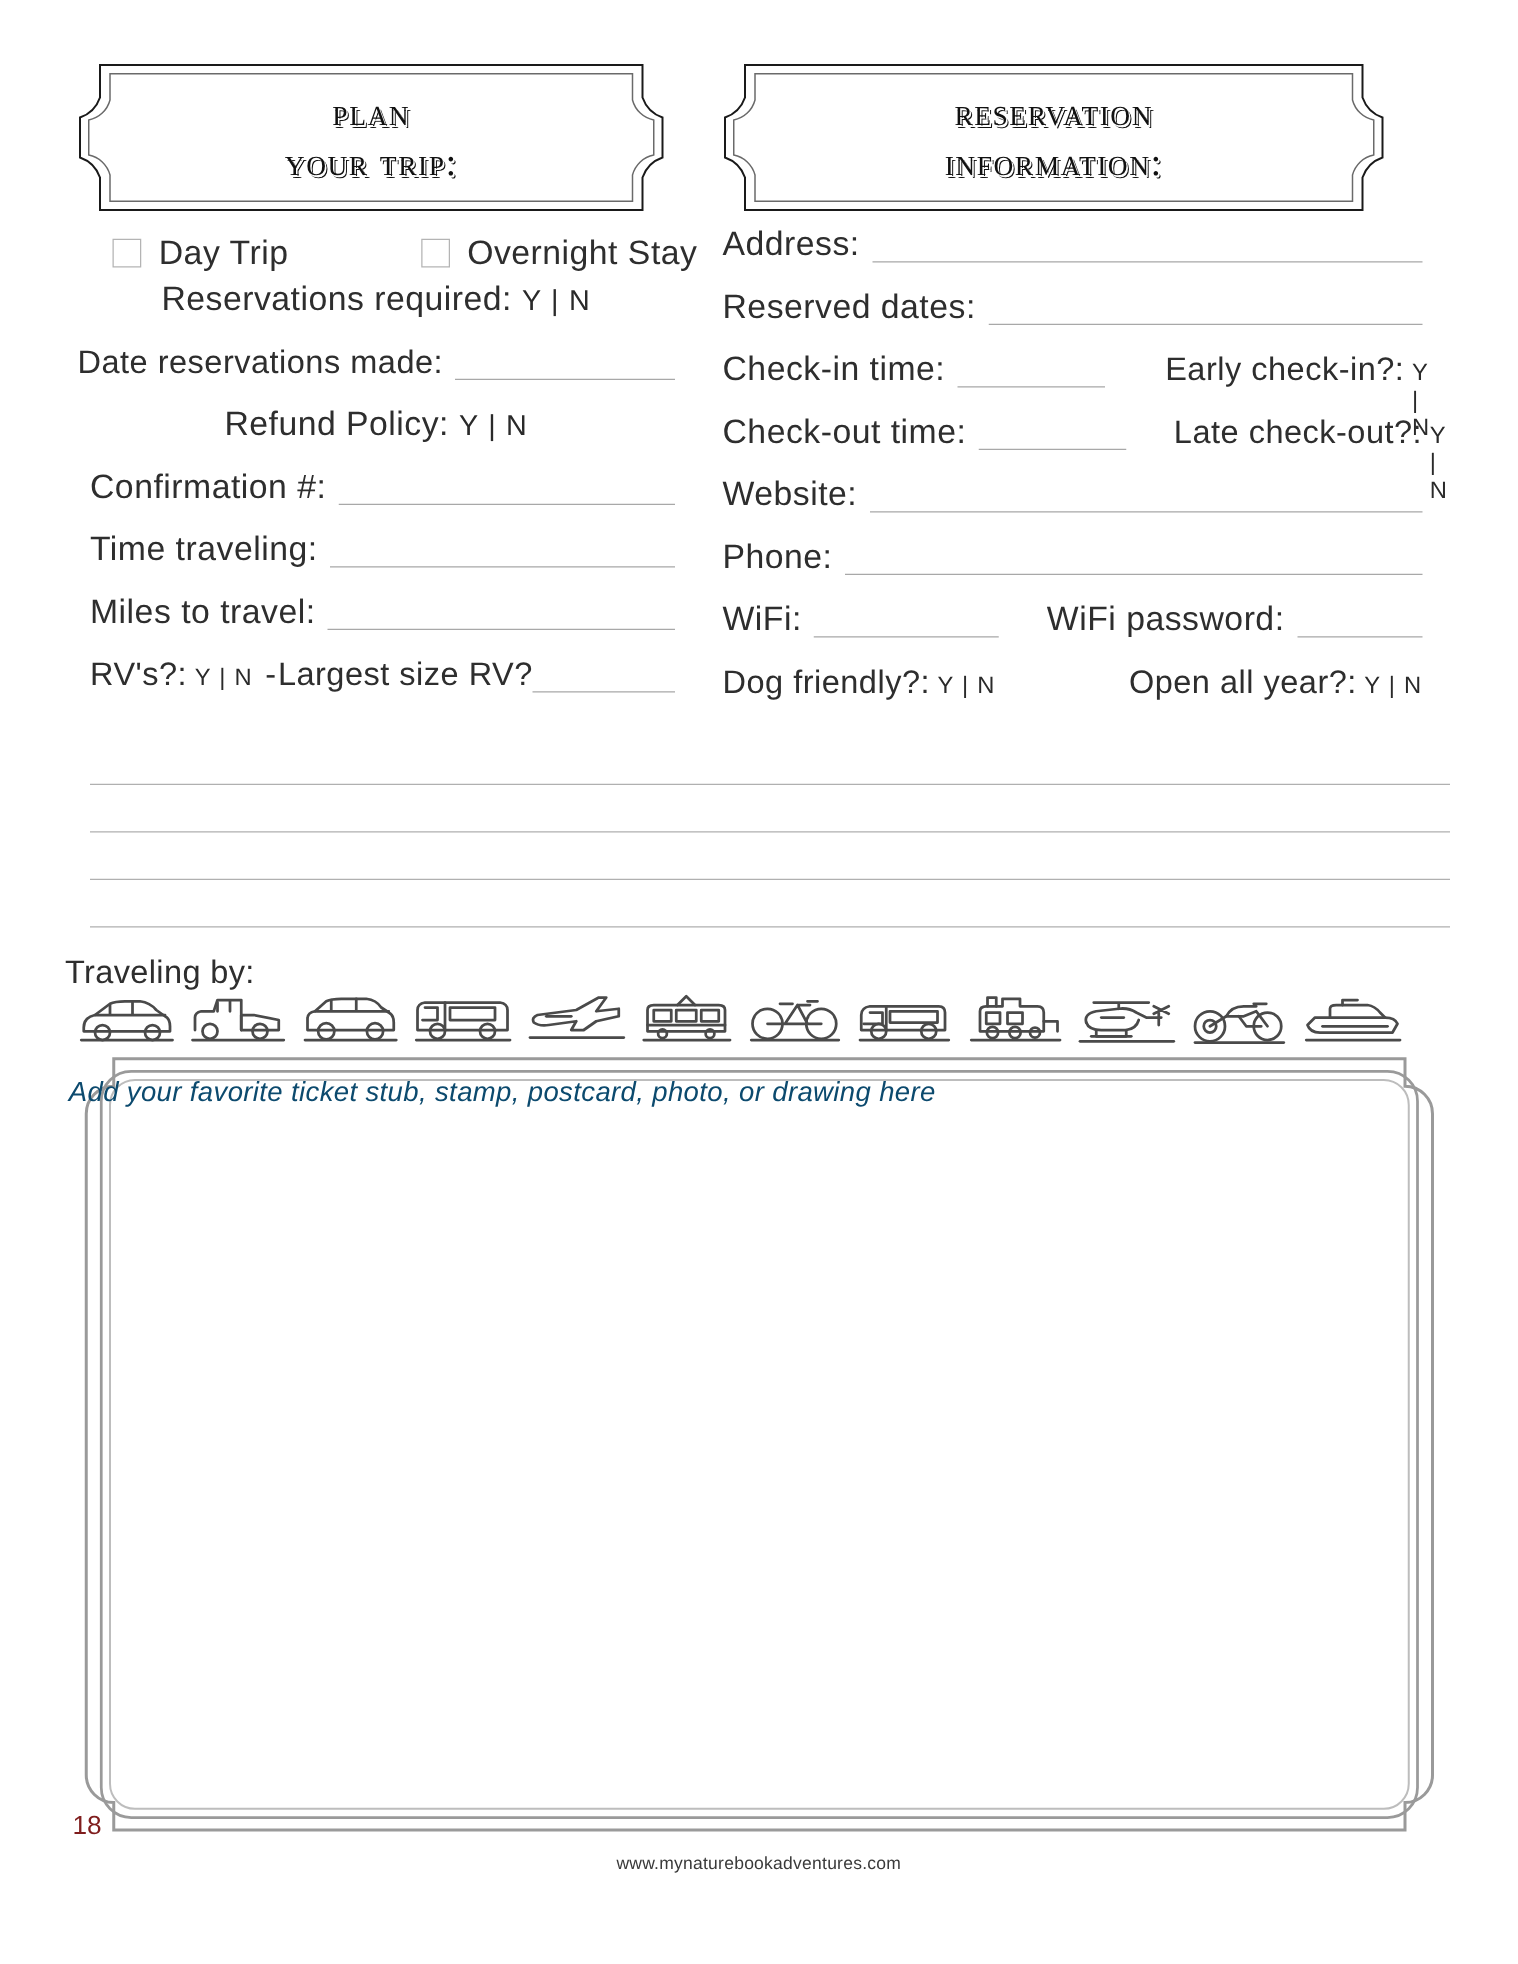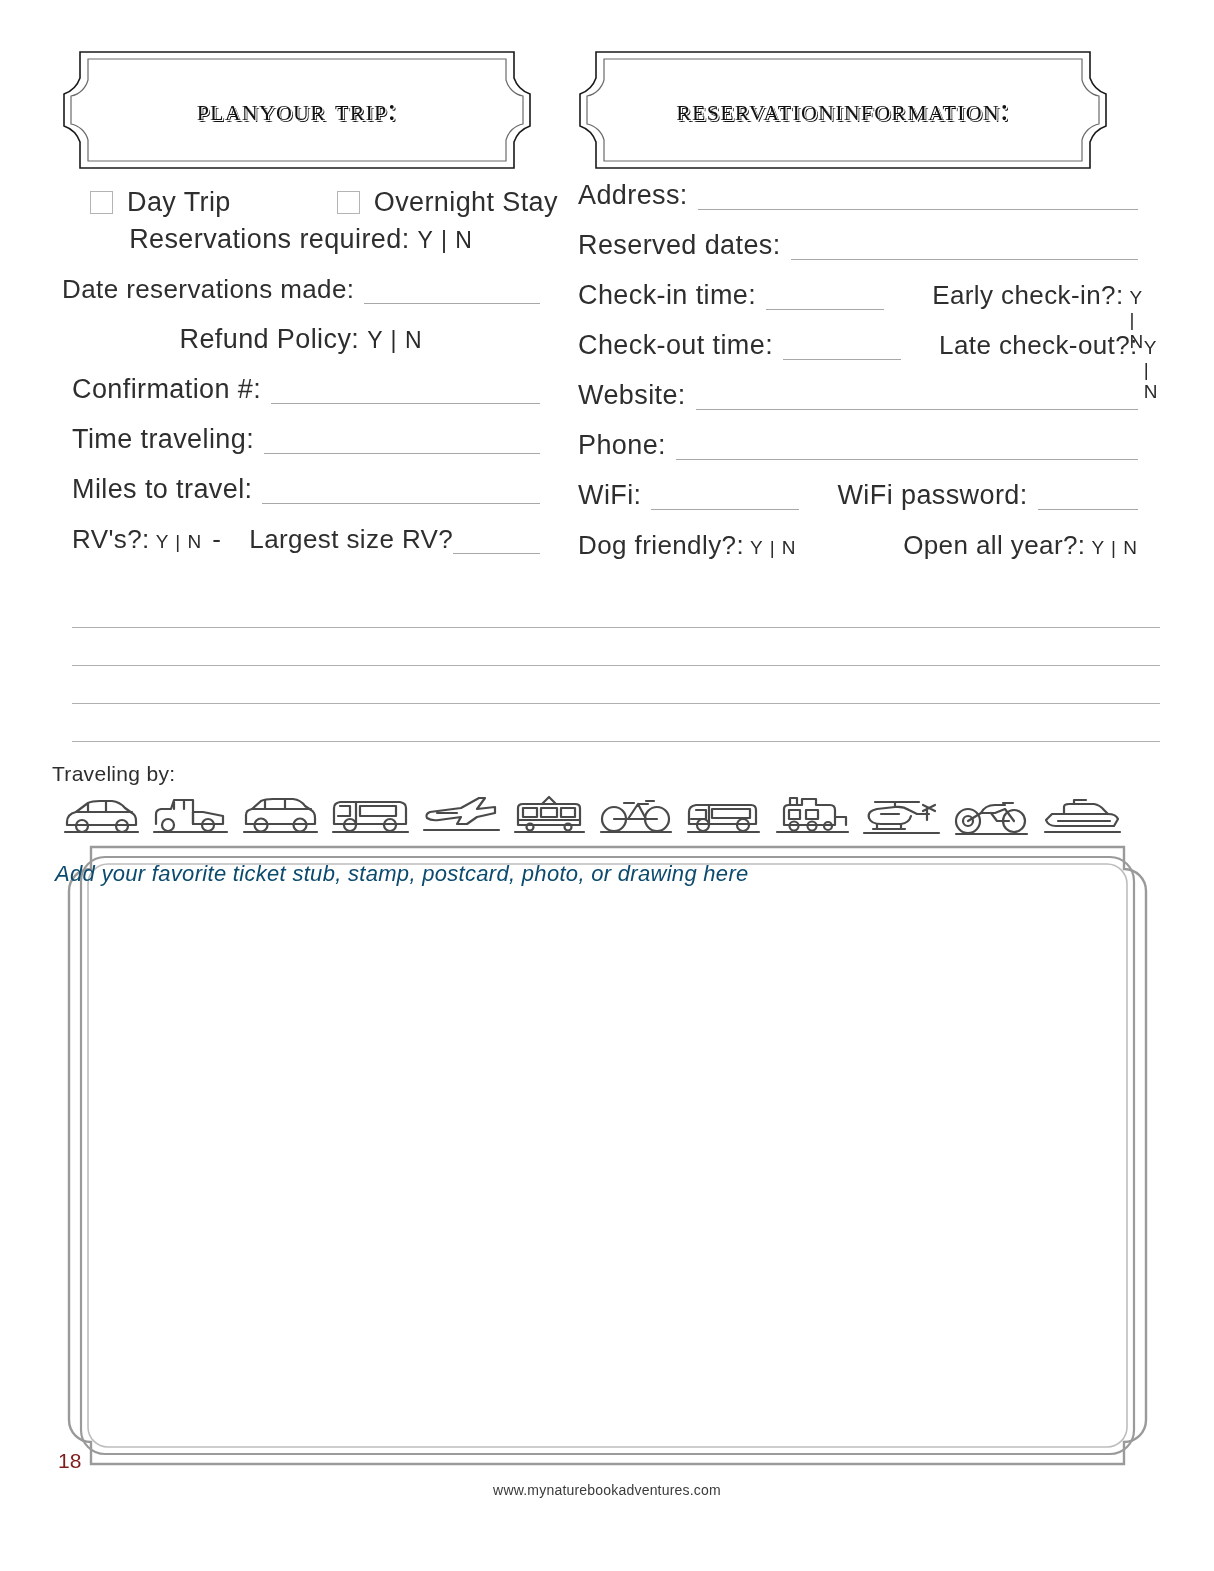--- a/index.html
+++ b/index.html
@@ -32,21 +32,21 @@
   }
   .banner.left  { left: 62px;  width: 470px; }
   .banner.right { left: 578px; width: 530px; }
 
   .banner svg { position: absolute; inset: 0; width: 100%; height: 100%; }
 
   .banner-text {
     position: absolute;
     inset: 0;
     display: flex;
-    flex-direction: row;
+    flex-direction: column;
     align-items: center;
     justify-content: center;
     font-family: "Liberation Serif", serif;
     font-size: 31px;
     letter-spacing: 1.2px;
     line-height: 1.30;
     color: #111;
     text-align: center;
     font-variant: small-caps;
     text-transform: lowercase;
@@ -126,21 +126,21 @@
   .act-line {
     height: 38px;
     border-bottom: 1.6px solid #b0b0b0;
   }
 
   
   .travel-label {
     position: absolute;
     left: 52px;
     top: 762px;
-    font-size: 21px;
+    font-size: 26px;
     font-weight: 300;
     letter-spacing: 0.3px;
     color: #2e2e2e;
   }
   .icons {
     position: absolute;
     left: 62px;
     top: 793px;
     width: 1060px;
     display: flex;
@@ -254,21 +254,21 @@
 
     <div class="frow" style="padding-left:10px">
       <span class="lbl">Miles to travel:</span>
       <span class="rule"></span>
     </div>
 
     <div class="frow" style="padding-left:10px">
       <span class="lbl sm">RV's?:</span>
       <span class="yn sm" style="margin-left:6px">Y | N</span>
       <span class="lbl sm" style="margin-left:10px">-</span>
-      <span class="lbl sm" style="margin-left:28px">Largest size RV?</span>
+      <span class="lbl sm" style="margin-left:1px">Largest size RV?</span>
       <span class="rule" style="margin-left:0"></span>
     </div>
   </div>
 
   <div class="col right">
 
     <div class="frow">
       <span class="lbl">Address:</span>
       <span class="rule"></span>
     </div>

